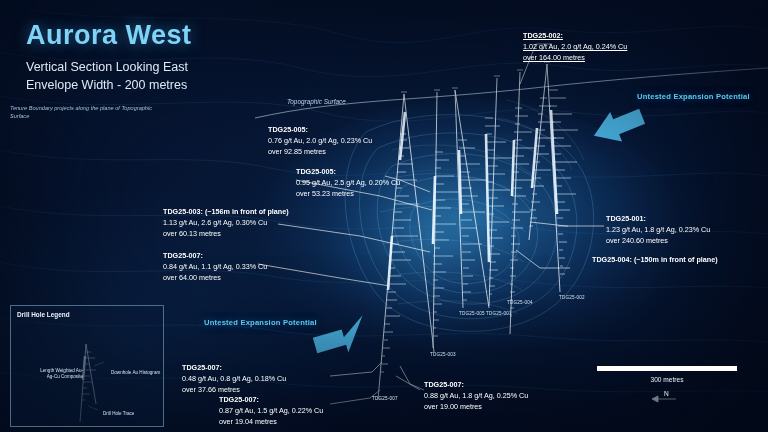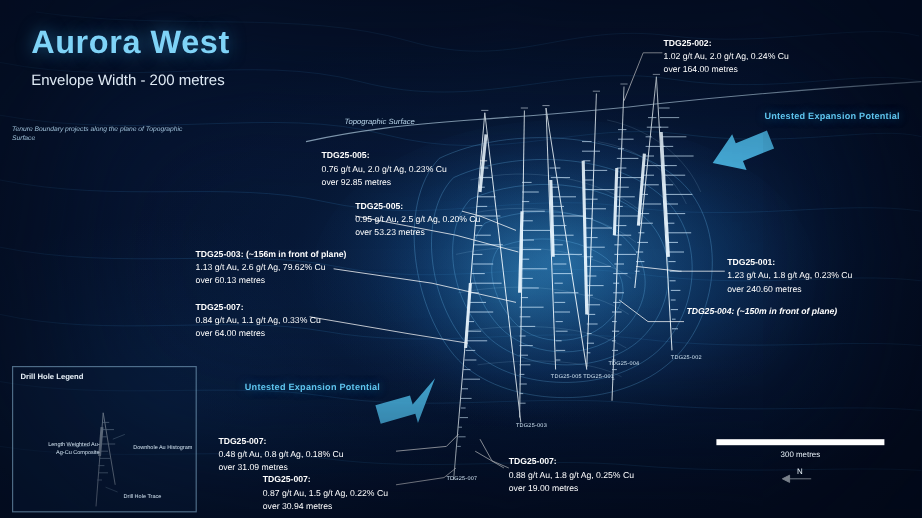--- a/index.html
+++ b/index.html
@@ -399,80 +399,81 @@
       <path d="M676,399 L658,399"></path>
       <path d="M658,396 L652,399 L658,402 Z"></path>
     </g>
   </svg>
 
   <div class="vignette"></div>
 
   <div class="title-block">
     <div class="title">Aurora West</div>
     <div class="subtitle">
+      <div>Vertical Section Looking East</div>
       <div>Envelope Width - 200 metres</div>
     </div>
   </div>
 
   <div class="tenure-note">Tenure Boundary projects along the plane of Topographic Surface</div>
   <div class="topo-label">Topographic Surface</div>
 
   <div class="expansion" style="left:637px;top:92px;">Untested Expansion Potential</div>
   <div class="expansion" style="left:204px;top:318px;">Untested Expansion Potential</div>
 
-  <div class="lbl" style="left:553px;top:30px;">
+  <div class="lbl" style="left:523px;top:30px;text-decoration:underline;">
     <div class="hdr">TDG25-002:</div>
     <div>1.02 g/t Au, 2.0 g/t Ag, 0.24% Cu</div>
     <div>over 164.00 metres</div>
   </div>
 
   <div class="lbl" style="left:268px;top:124px;">
     <div class="hdr">TDG25-005:</div>
     <div>0.76 g/t Au, 2.0 g/t Ag, 0.23% Cu</div>
     <div>over 92.85 metres</div>
   </div>
 
   <div class="lbl" style="left:296px;top:166px;">
     <div class="hdr">TDG25-005:</div>
     <div>0.95 g/t Au, 2.5 g/t Ag, 0.20% Cu</div>
     <div>over 53.23 metres</div>
   </div>
 
   <div class="lbl" style="left:148px;top:206px;margin-left:15px;">
     <div class="hdr">TDG25-003: (~156m in front of plane)</div>
-    <div>1.13 g/t Au, 2.6 g/t Ag, 79.62% Cu</div>
+    <div>1.13 g/t Au, 2.6 g/t Ag, 0.30% Cu</div>
     <div>over 60.13 metres</div>
   </div>
 
   <div class="lbl" style="left:163px;top:250px;">
     <div class="hdr">TDG25-007:</div>
     <div>0.84 g/t Au, 1.1 g/t Ag, 0.33% Cu</div>
     <div>over 64.00 metres</div>
   </div>
 
   <div class="lbl" style="left:606px;top:213px;">
     <div class="hdr">TDG25-001:</div>
     <div>1.23 g/t Au, 1.8 g/t Ag, 0.23% Cu</div>
     <div>over 240.60 metres</div>
   </div>
 
-  <div class="lbl" style="left:572px;top:254px;font-style:italic;">
+  <div class="lbl" style="left:592px;top:254px;">
     <div class="hdr">TDG25-004: (~150m in front of plane)</div>
   </div>
 
   <div class="lbl" style="left:182px;top:362px;">
     <div class="hdr">TDG25-007:</div>
     <div>0.48 g/t Au, 0.8 g/t Ag, 0.18% Cu</div>
-    <div>over 31.09 metres</div>
+    <div>over 37.66 metres</div>
   </div>
 
   <div class="lbl" style="left:219px;top:394px;">
     <div class="hdr">TDG25-007:</div>
     <div>0.87 g/t Au,  1.5  g/t Ag, 0.22% Cu</div>
-    <div>over 30.94 metres</div>
+    <div>over 19.04 metres</div>
   </div>
 
   <div class="lbl" style="left:424px;top:379px;">
     <div class="hdr">TDG25-007:</div>
     <div>0.88 g/t Au, 1.8 g/t Ag, 0.25% Cu</div>
     <div>over 19.00 metres</div>
   </div>
 
   <div class="collar-lbl" style="left:559px;top:295px;">TDG25-002</div>
   <div class="collar-lbl" style="left:486px;top:311px;">TDG25-001</div>

